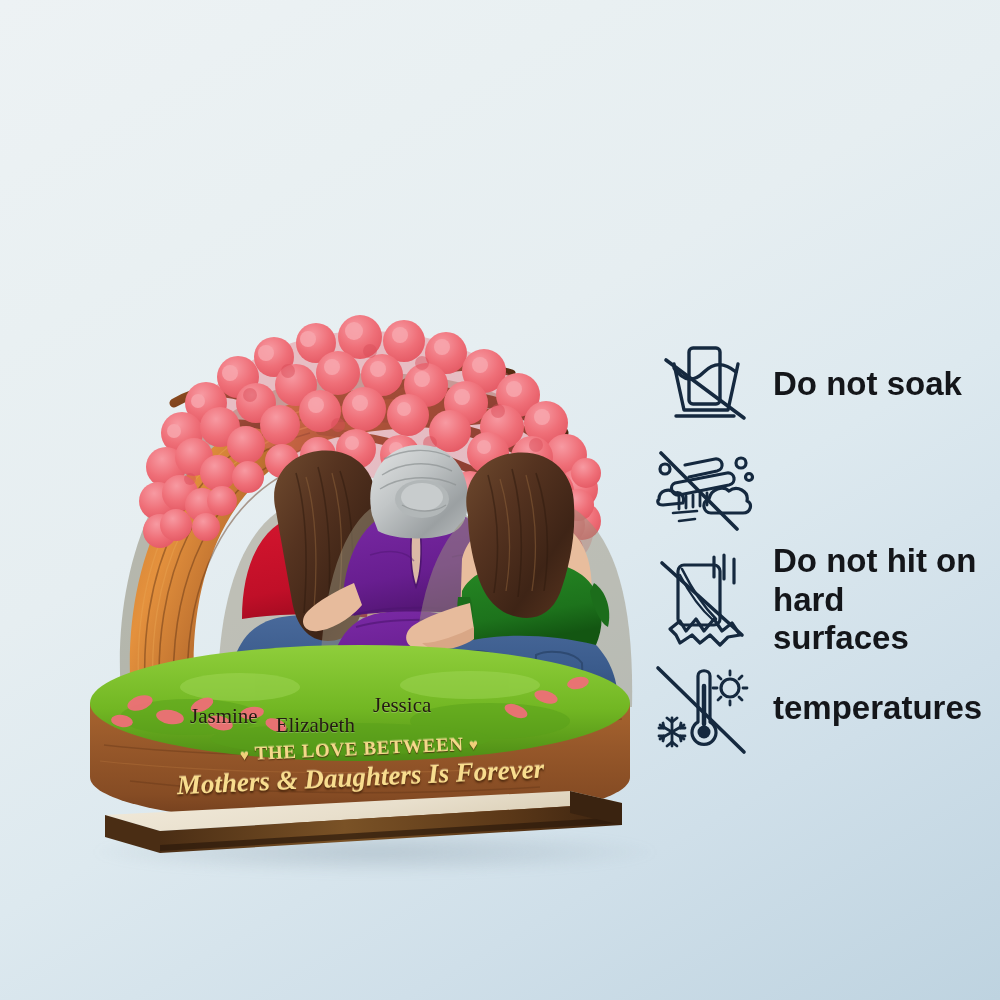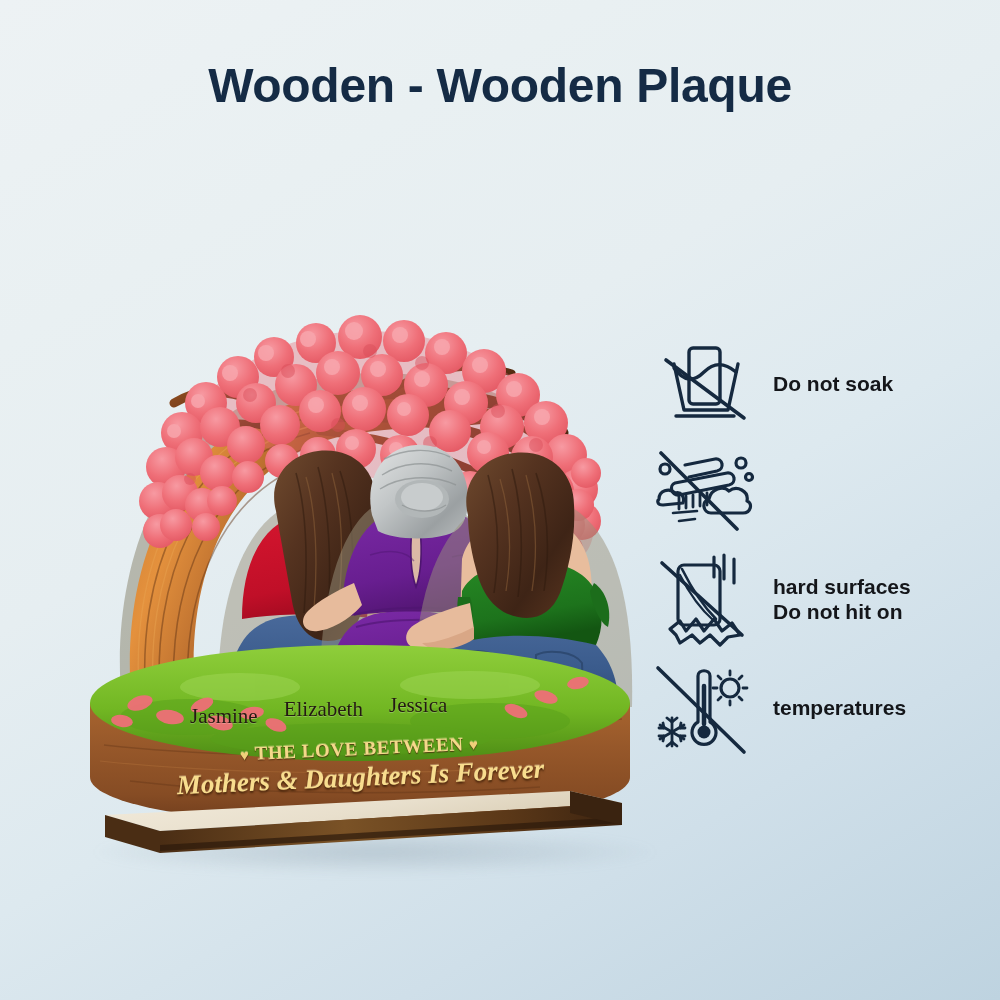--- a/index.html
+++ b/index.html
@@ -51,21 +51,21 @@
   .care-icon {
     width: 118px;
     flex: 0 0 118px;
     display: flex;
     align-items: center;
     justify-content: center;
   }
   .care-label {
     font-family: "Liberation Sans", sans-serif;
     font-weight: bold;
-    font-size: 21px;
+    font-size: 33px;
     line-height: 1.18;
     color: #14161a;
     padding-left: 10px;
   }
 
   
   #product {
     position: absolute;
     left: 70px;
     top: 205px;
@@ -85,32 +85,32 @@
     filter: blur(5px);
   }
 
   
   #names {
     position: absolute;
     left: 190px;
     top: 696px;
     width: 330px;
     display: flex;
-    gap: 26px;
+    gap: 18px;
     align-items: flex-start;
   }
   .name-chip {
     font-family: "Liberation Serif", serif;
     font-size: 21px;
     color: #241a12;
     white-space: nowrap;
     text-shadow: 0 1px 0 rgba(255,255,255,0.22);
   }
   .name-chip.n1 { margin-top: 8px; }
-  .name-chip.n2 { margin-top: 1px; }
+  .name-chip.n2 { margin-top: 17px; }
   .name-chip.n3 { margin-top: -3px; }
 
   
   #engraved {
     position: absolute;
     left: 150px;
     top: 738px;
     width: 420px;
     text-align: center;
     transform: rotate(-2.6deg);
@@ -135,21 +135,20 @@
     text-shadow: 0 2px 2px rgba(70,35,10,0.9), 0 -1px 0 rgba(255,245,205,0.3);
     white-space: nowrap;
   }
 </style>
 </head>
 <body>
 
 <div id="page">
 
   <div id="title-block">
-    <span class="tl">Wooden - Wooden Plaque</span>
   </div>
 
   <div id="ground-shadow"></div>
 
   <div id="product">
     <svg width="580" height="670" viewBox="0 0 580 670" xmlns="http://www.w3.org/2000/svg">
       <defs>
         <linearGradient id="gTrunk" x1="0" y1="0" x2="1" y2="0.3">
           <stop offset="0%" stop-color="#c4762f"></stop>
           <stop offset="22%" stop-color="#e4913d"></stop>
@@ -606,22 +605,22 @@
           <path d="M28 18 C 36 34, 46 52, 62 68" stroke-width="2.6"></path>
           <path d="M26 24 C 34 40, 44 56, 60 70" stroke-width="2.2"></path>
 
           <path d="M16 78 L26 70 L32 80 L42 68 L50 80 L60 68 L68 80 L78 72 L86 84
                    L74 86 L66 94 L56 84 L46 92 L38 84 L26 92 L22 84 Z"></path>
 
           <path d="M8 12 L88 84" stroke-width="3.6"></path>
         </svg>
       </div>
       <div class="care-label">
+        <div>Do not hit on</div>
         <div>hard surfaces</div>
-        <div>Do not hit on</div>
       </div>
     </div>
 
     <div class="care-row">
       <div class="care-icon">
         <svg width="100" height="96" viewBox="0 0 100 96" fill="none" stroke="#15293f" stroke-width="3.2" stroke-linecap="round" stroke-linejoin="round">
 
           <path d="M44 16 C 44 9, 56 9, 56 16 L56 62 A 12 12 0 1 1 44 62 Z"></path>
           <path d="M50 26 L50 64" stroke-width="4.5"></path>
           <circle cx="50" cy="72" r="6.5" fill="#15293f" stroke="none"></circle>

